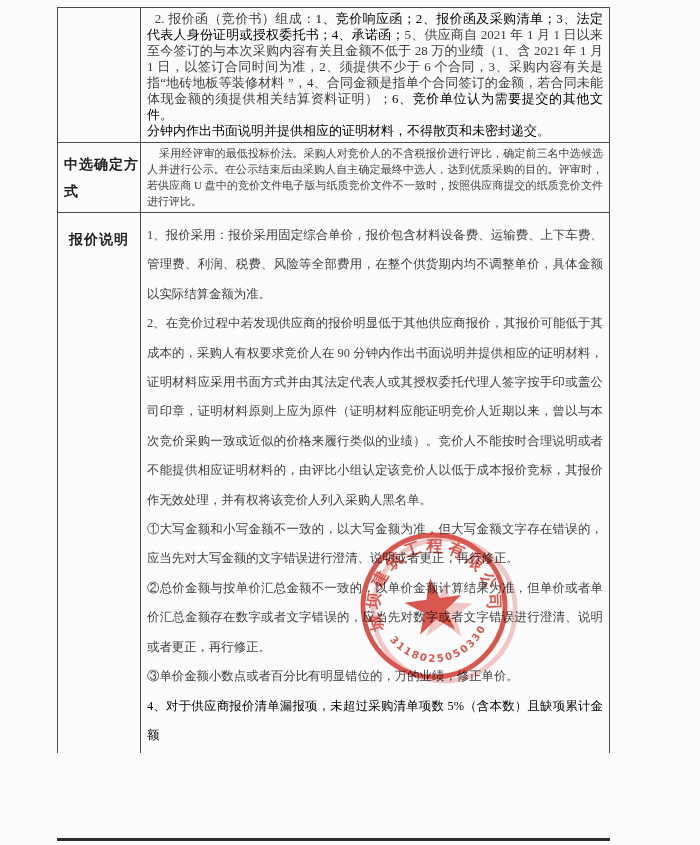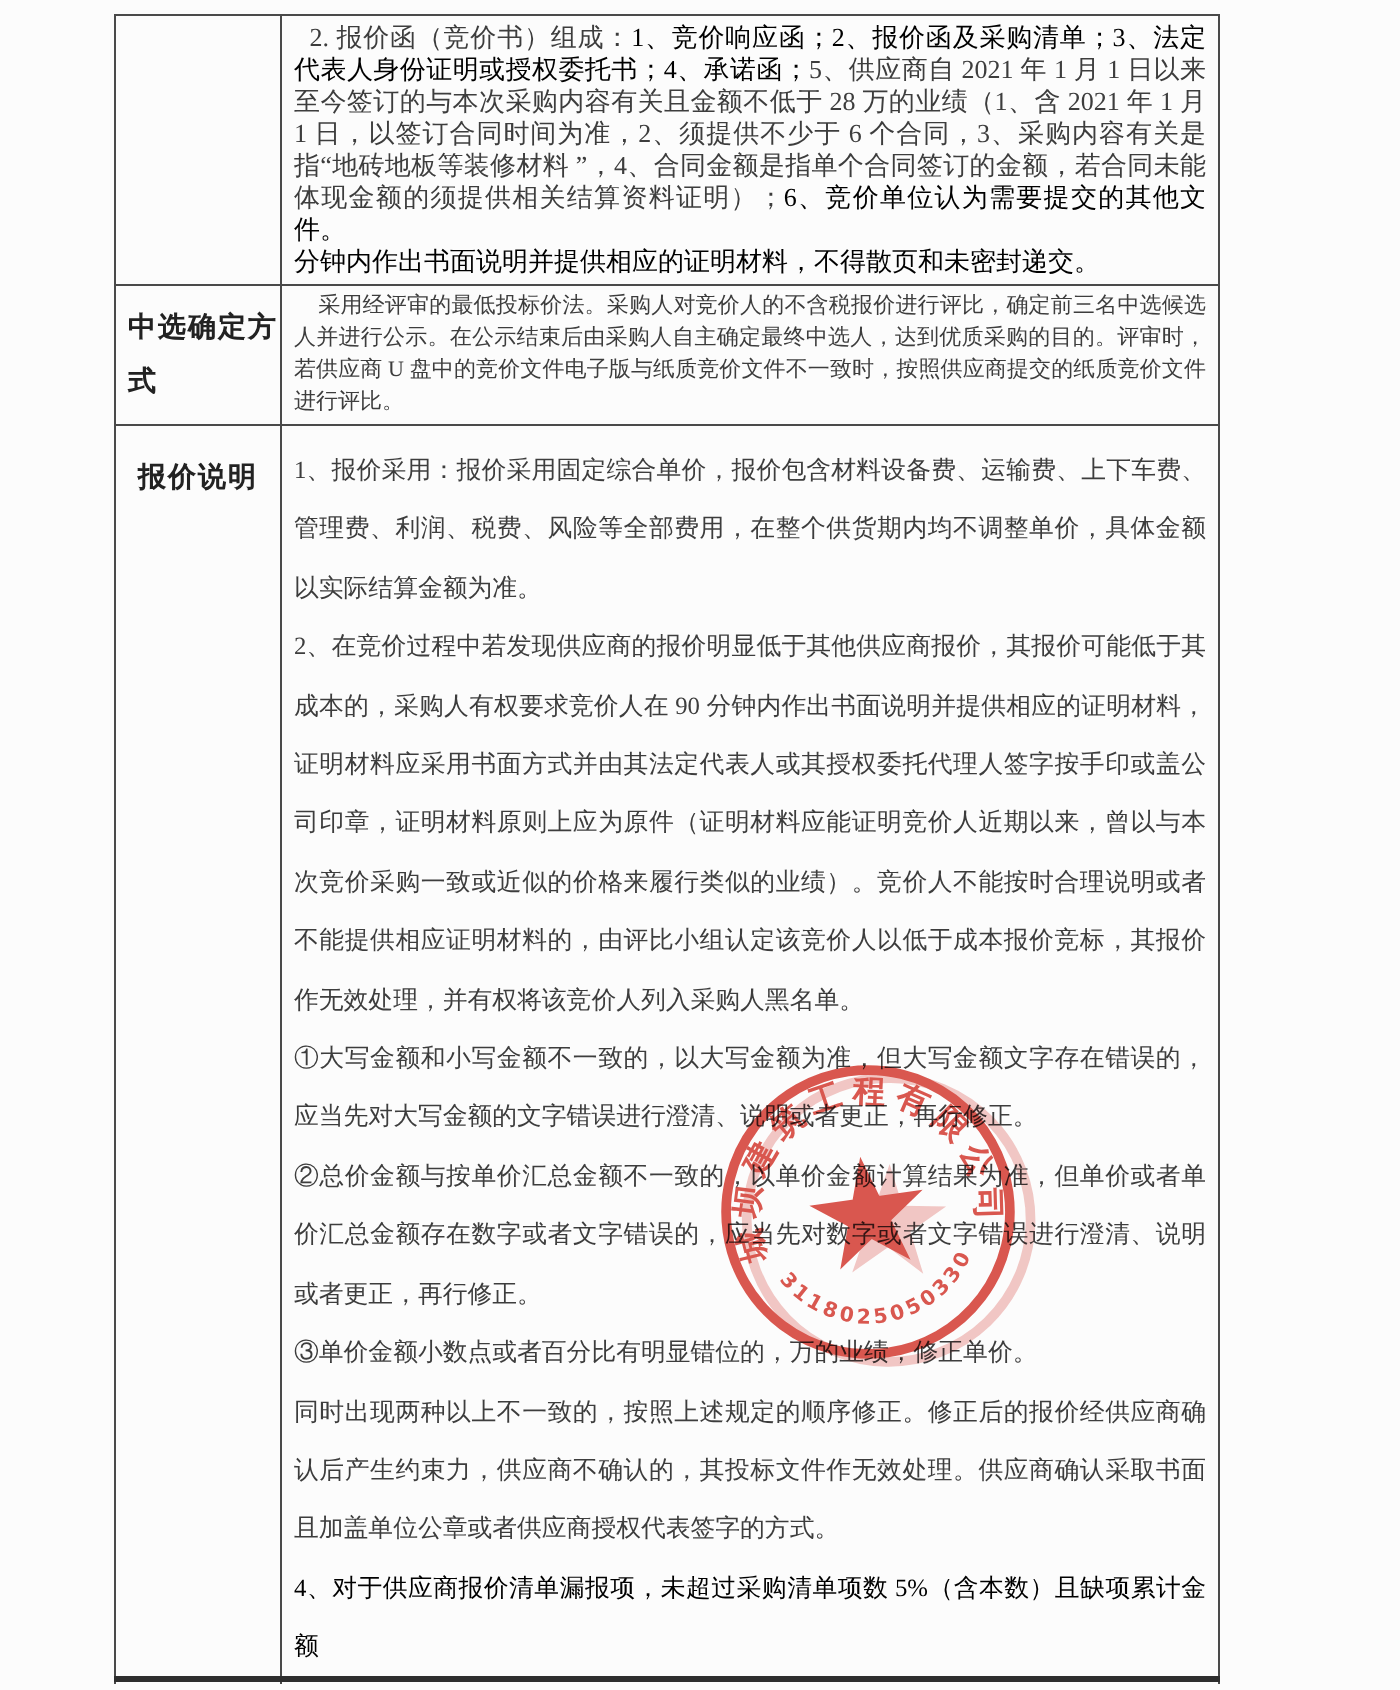--- a/index.html
+++ b/index.html
@@ -66,21 +66,20 @@
     </div>
 
     <div class="t-row row-pricing">
       <div class="cell-label label-top">报价说明</div>
       <div class="cell-content">
           <p class="para"><span>1、报价采用：报价采用固定综合单价，报价包含材料设备费、运输费、上下车费、管理费、利润、税费、风险等全部费用，在整个供货期内均不调整单价，具体金额以实际结算金额为准。</span></p>
           <p class="para"><span>2、在竞价过程中若发现供应商的报价明显低于其他供应商报价，其报价可能低于其成本的，采购人有权要求竞价人在 90 分钟内作出书面说明并提供相应的证明材料，证明材料应采用书面方式并由其法定代表人或其授权委托代理人签字按手印或盖公司印章，证明材料原则上应为原件（证明材料应能证明竞价人近期以来，曾以与本次竞价采购一致或近似的价格来履行类似的业绩）。竞价人不能按时合理说明或者不能提供相应证明材料的，由评比小组认定该竞价人以低于成本报价竞标，其报价作无效处理，并有权将该竞价人列入采购人黑名单。</span></p>
           <p class="para"><span>①大写金额和小写金额不一致的，以大写金额为准，但大写金额文字存在错误的，应当先对大写金额的文字错误进行澄清、说明或者更正，再行修正。</span></p>
           <p class="para"><span>②总价金额与按单价汇总金额不一致的，以单价金额计算结果为准，但单价或者单价汇总金额存在数字或者文字错误的，应当先对数字或者文字错误进行澄清、说明或者更正，再行修正。</span></p>
           <p class="para"><span>③单价金额小数点或者百分比有明显错位的，万的业绩，修正单价。</span></p>
-          <p class="para"><span>同时出现两种以上不一致的，按照上述规定的顺序修正。修正后的报价经供应商确认后产生约束力，供应商不确认的，其投标文件作无效处理。供应商确认采取书面且加盖单位公章或者供应商授权代表签字的方式。</span></p>
           <p class="para"><span class="bold">4、对于供应商报价清单漏报项，未超过采购清单项数 5%（含本数）且缺项累计金额</span></p>
         </div>
     </div>
 
   </div>
 
   <div class="stamp">
     <svg viewBox="0 0 160 160" xmlns="http://www.w3.org/2000/svg">
       <defs>
         <path id="arcTop" d="M 32.1 97.4 A 51 51 0 1 1 127.9 97.4" fill="none"></path>

